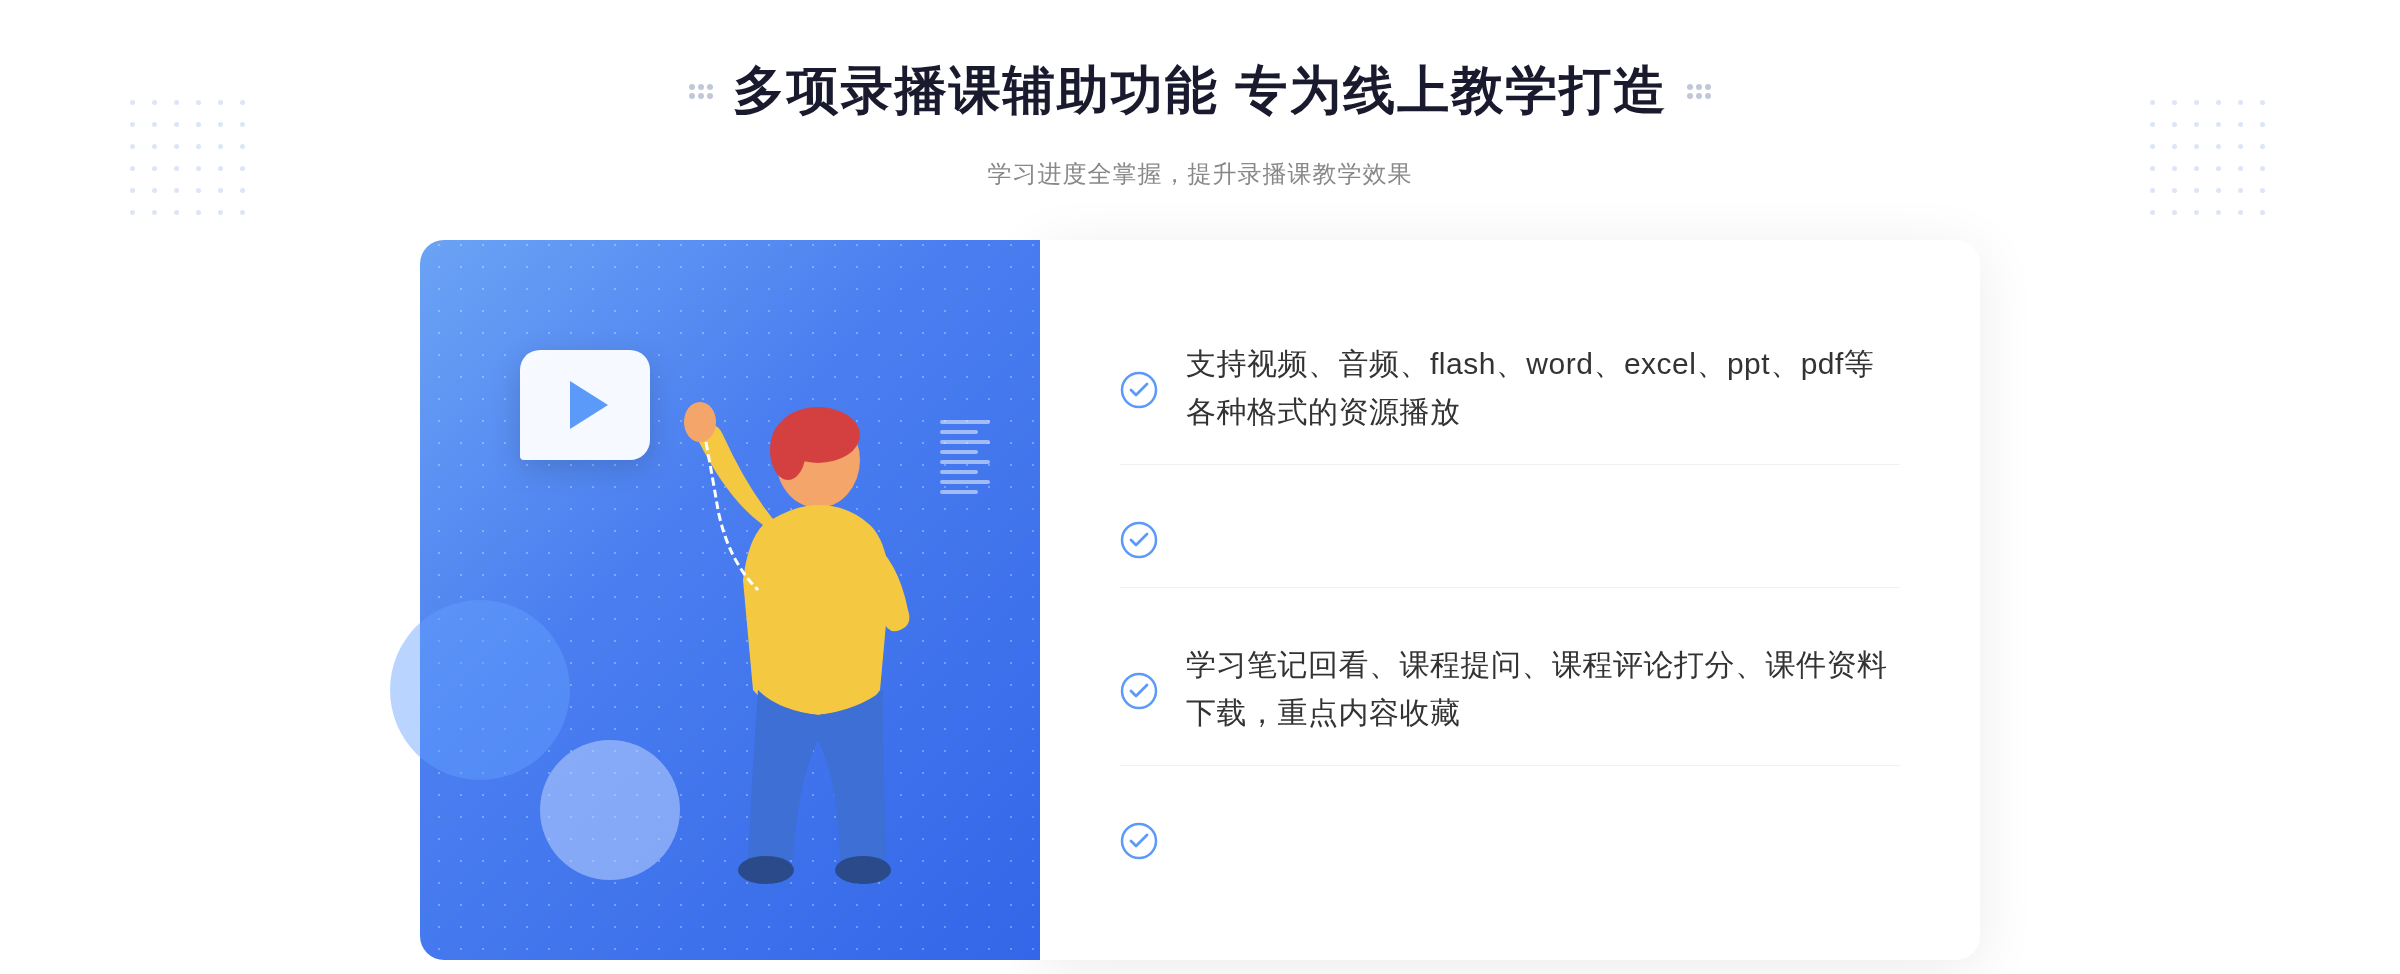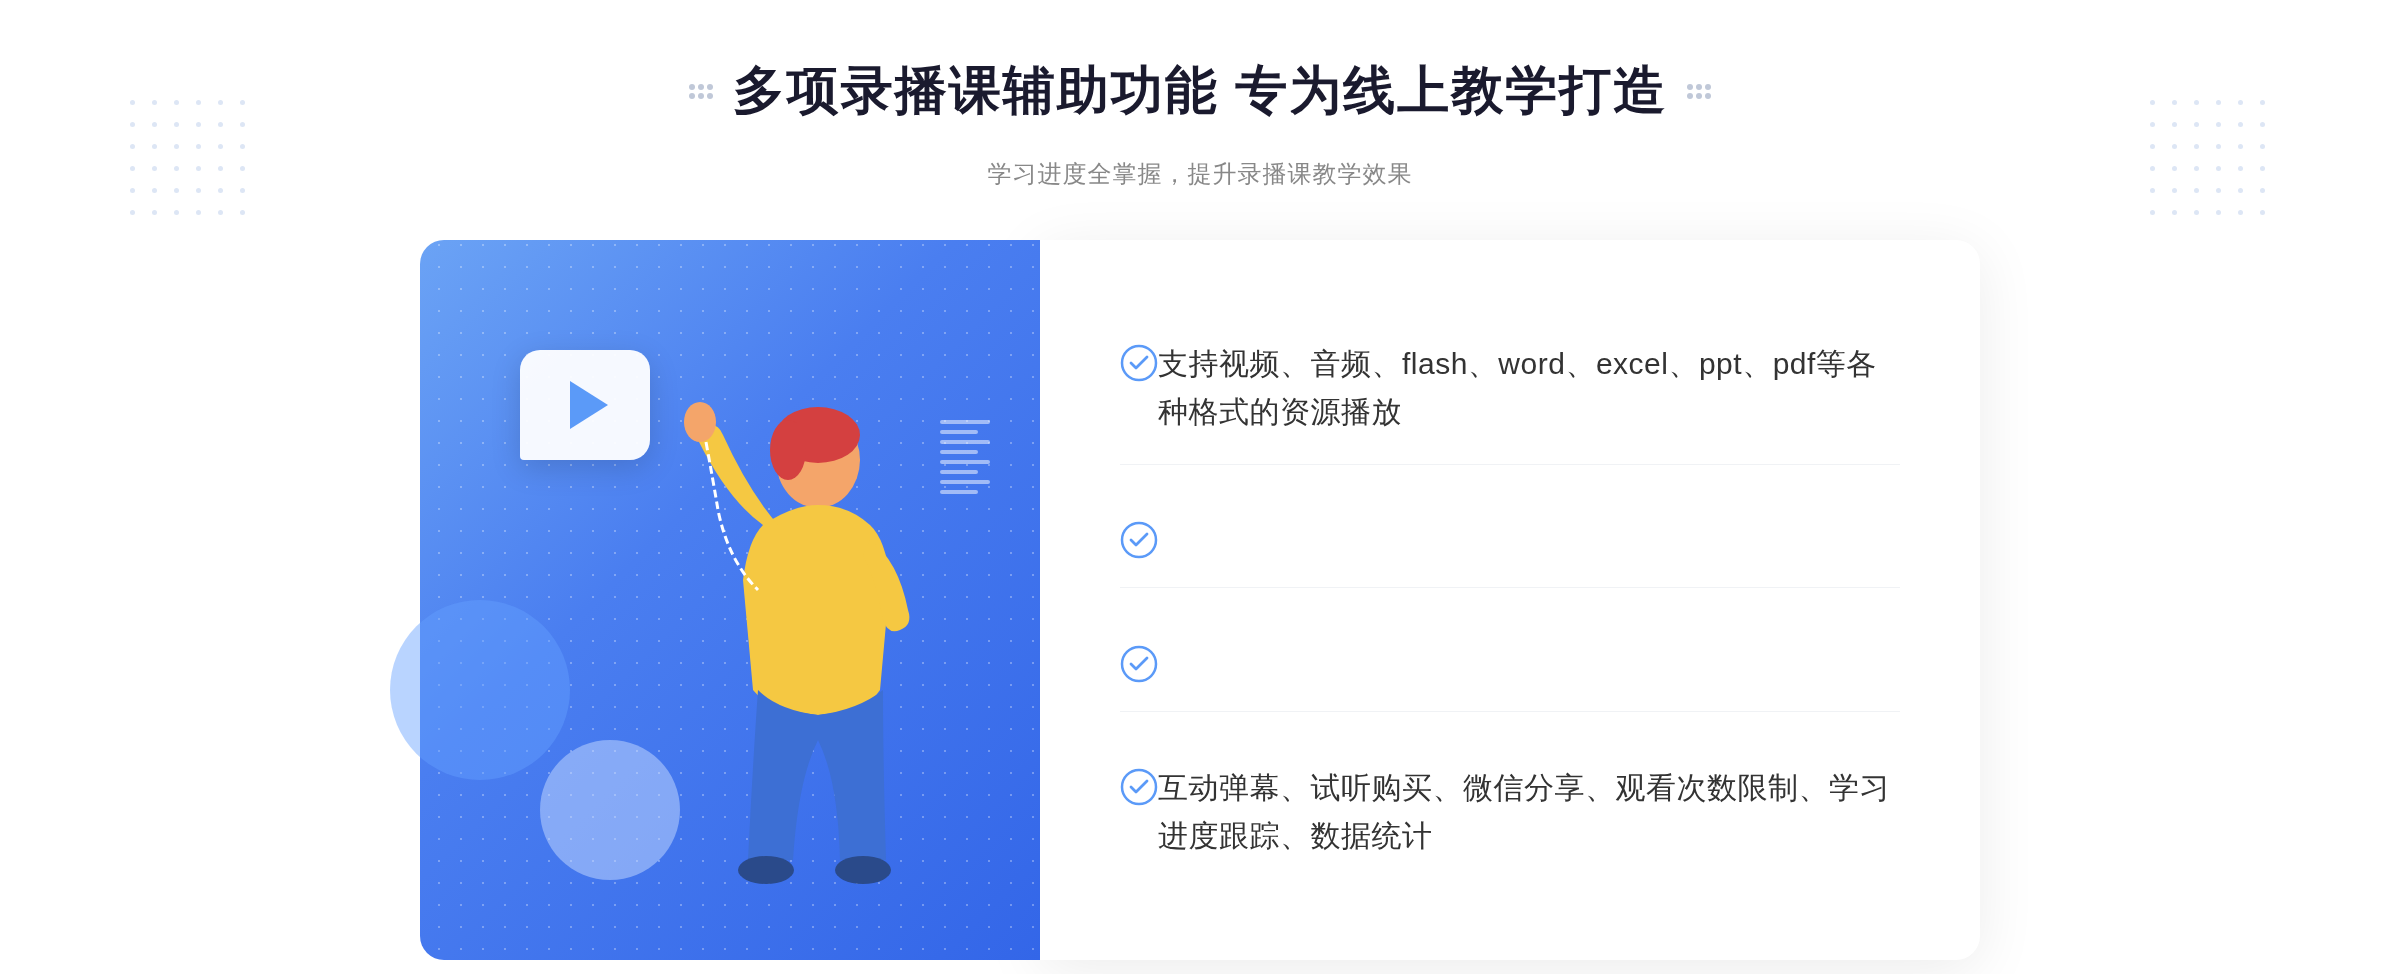--- a/index.html
+++ b/index.html
@@ -205,21 +205,22 @@
       border-radius: 0 24px 24px 0;
       box-shadow: 0 10px 60px rgba(0,0,0,0.08);
       padding: 60px 80px;
       display: flex;
       flex-direction: column;
       justify-content: space-around;
     }
 
     .feature-item {
       display: flex;
-      align-items: flex-start;
+      align-items: center;
+      gap: 28px;
       padding: 28px 0;
       border-bottom: 1px solid #f0f2f5;
     }
 
     .feature-item:last-child {
       border-bottom: none;
     }
 
     .check-icon {
       width: 38px;
@@ -507,28 +508,28 @@
         </div>
       </div>
 
       <div class="feature-item">
         <div class="check-icon">
           <svg viewBox="0 0 38 38" xmlns="http://www.w3.org/2000/svg">
             <circle cx="19" cy="19" r="17" fill="none" stroke="#5b9af8" stroke-width="2.5"></circle>
             <polyline points="11,19 16,24 27,13" fill="none" stroke="#5b9af8" stroke-width="2.8" stroke-linecap="round" stroke-linejoin="round"></polyline>
           </svg>
         </div>
+        <p class="feature-text">学习笔记回看、课程提问、课程评论打分、课件资料下载，重点内容收藏</p>
       </div>
 
       <div class="feature-item">
         <div class="check-icon">
           <svg viewBox="0 0 38 38" xmlns="http://www.w3.org/2000/svg">
             <circle cx="19" cy="19" r="17" fill="none" stroke="#5b9af8" stroke-width="2.5"></circle>
             <polyline points="11,19 16,24 27,13" fill="none" stroke="#5b9af8" stroke-width="2.8" stroke-linecap="round" stroke-linejoin="round"></polyline>
           </svg>
         </div>
-        <p class="feature-text">互动弹幕、试听购买、微信分享、观看次数限制、学习进度跟踪、数据统计</p>
       </div>
 
     </div>
 
   </div>
 </div>
 
 </body></html>

